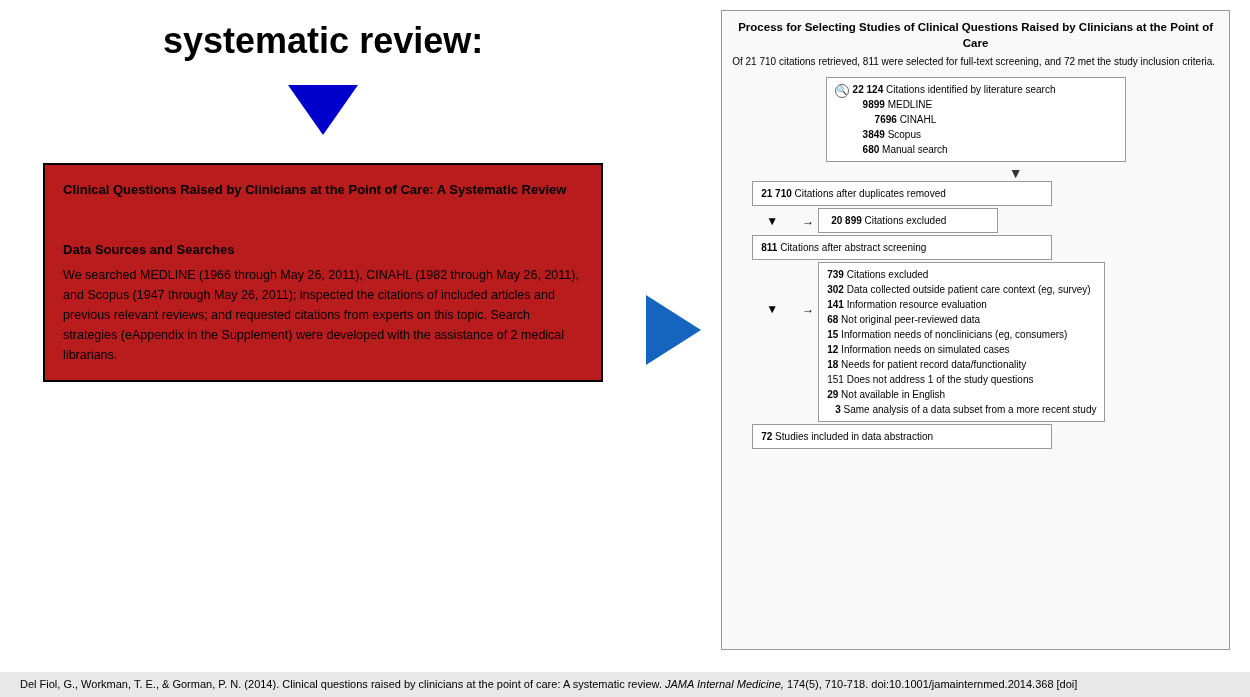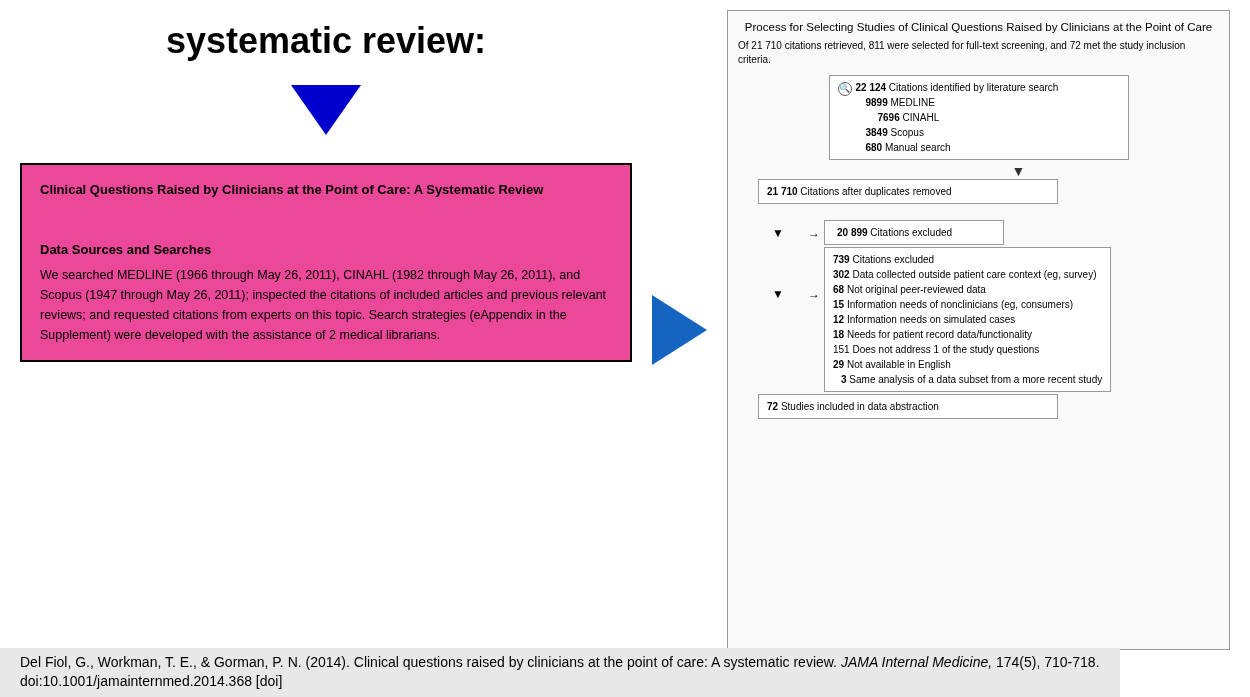--- a/index.html
+++ b/index.html
@@ -68,22 +68,22 @@
       width: 0;
       height: 0;
       border-top: 35px solid transparent;
       border-bottom: 35px solid transparent;
       border-left: 55px solid #1565c0;
     }
 
     .article-box {
       border: 2px solid #000000;
       padding: 15px 18px;
-      width: 612px;
-      background: #ec4899;
+      width: 560px;
+      background: #b91c1c;
       font-size: 12.5px;
       font-family: Arial, sans-serif;
       line-height: 1.5;
     }
 
     .article-box .article-title {
       font-weight: bold;
       font-size: 13px;
       margin-bottom: 8px;
     }
@@ -104,21 +104,21 @@
       width: 560px;
       border: 1px solid #999;
       background: #f9f9f9;
       padding: 8px 10px;
       font-family: Arial, sans-serif;
       font-size: 11px;
       overflow: hidden;
     }
 
     .flowchart-title {
-      font-weight: normal;
+      font-weight: bold;
       font-size: 11.5px;
       text-align: center;
       margin-bottom: 4px;
       line-height: 1.4;
     }
 
     .flowchart-subtitle {
       font-size: 10px;
       margin-bottom: 8px;
       line-height: 1.4;
@@ -145,24 +145,24 @@
     .flow-side-box {
       border: 1px solid #999;
       background: #ffffff;
       padding: 4px 8px;
       font-size: 10px;
       line-height: 1.5;
       min-width: 180px;
     }
 
     .bottom-bar {
-      width: 1120px;
+      width: 1250px;
       background: #e8e8e8;
       padding: 5px 20px;
-      font-size: 14px;
+      font-size: 11px;
       color: #000;
       position: absolute;
       bottom: 0;
       left: 0;
       line-height: 1.4;
     }
 
     .bottom-bar .citation-italic {
       font-style: italic;
     }
@@ -205,45 +205,51 @@
             <span style="margin-left:22px;"><span style="font-weight:bold;">7696</span> CINAHL</span><br>
             <span style="margin-left:10px;"><span style="font-weight:bold;">3849</span> Scopus</span><br>
             <span style="margin-left:10px;"><span style="font-weight:bold;">680</span> Manual search</span>
           </div>
         </div>
       </div>
     </div>
 
     <div class="flow-arrow-down" style="text-align:center; margin-left:80px;">▼</div>
 
-    <div style="display:flex; justify-content:flex-start; margin-bottom:16px; margin-left:20px;">
+    <div style="display:flex; justify-content:flex-start; margin-bottom:2px; margin-left:20px;">
       <div class="flow-main-box">
         <span style="font-weight:bold;">21 710</span> Citations after duplicates removed
       </div>
     </div>
 
     <div style="display:flex; flex-direction:row; align-items:center; margin-left:20px; margin-bottom:2px;">
       <div style="display:flex; flex-direction:column; align-items:center; width:40px;">
         <div style="font-size:12px;">▼</div>
       </div>
       <div style="font-size:12px; margin-left:10px;">→</div>
       <div class="flow-side-box" style="margin-left:4px;padding-left:12px;">
         <span style="font-weight:bold;">20 899</span> Citations excluded
       </div>
     </div>
 
+    <div style="display:flex; justify-content:flex-start; margin-bottom:2px; margin-left:20px;">
+      <div class="flow-main-box">
+        <span style="font-weight:bold;">811</span> Citations after abstract screening
+      </div>
+    </div>
 
     <div style="display:flex; flex-direction:row; align-items:flex-start; margin-left:20px; margin-bottom:2px;">
       <div style="display:flex; flex-direction:column; align-items:center; width:40px;">
         <div style="font-size:12px; margin-top:40px;">▼</div>
       </div>
       <div style="font-size:12px; margin-left:10px; margin-top:40px;">→</div>
       <div class="flow-side-box" style="margin-left:4px; min-width:260px;">
         <div><span style="font-weight:bold;">739</span> Citations excluded</div>
         <div><span style="font-weight:bold;">302</span> Data collected outside patient care context (eg, survey)</div>
+        <div><span style="font-weight:bold;">141</span> Information resource evaluation</div>
         <div><span style="font-weight:bold;">68</span> Not original peer-reviewed data</div>
         <div><span style="font-weight:bold;">15</span> Information needs of nonclinicians (eg, consumers)</div>
         <div><span style="font-weight:bold;">12</span> Information needs on simulated cases</div>
         <div><span style="font-weight:bold;">18</span> Needs for patient record data/functionality</div>
         <div><span style="font-weight:normal;">151</span> Does not address 1 of the study questions</div>
         <div><span style="font-weight:bold;">29</span> Not available in English</div>
         <div><span style="font-weight:bold; margin-left:8px;">3</span> Same analysis of a data subset from a more recent study</div>
       </div>
     </div>
 

